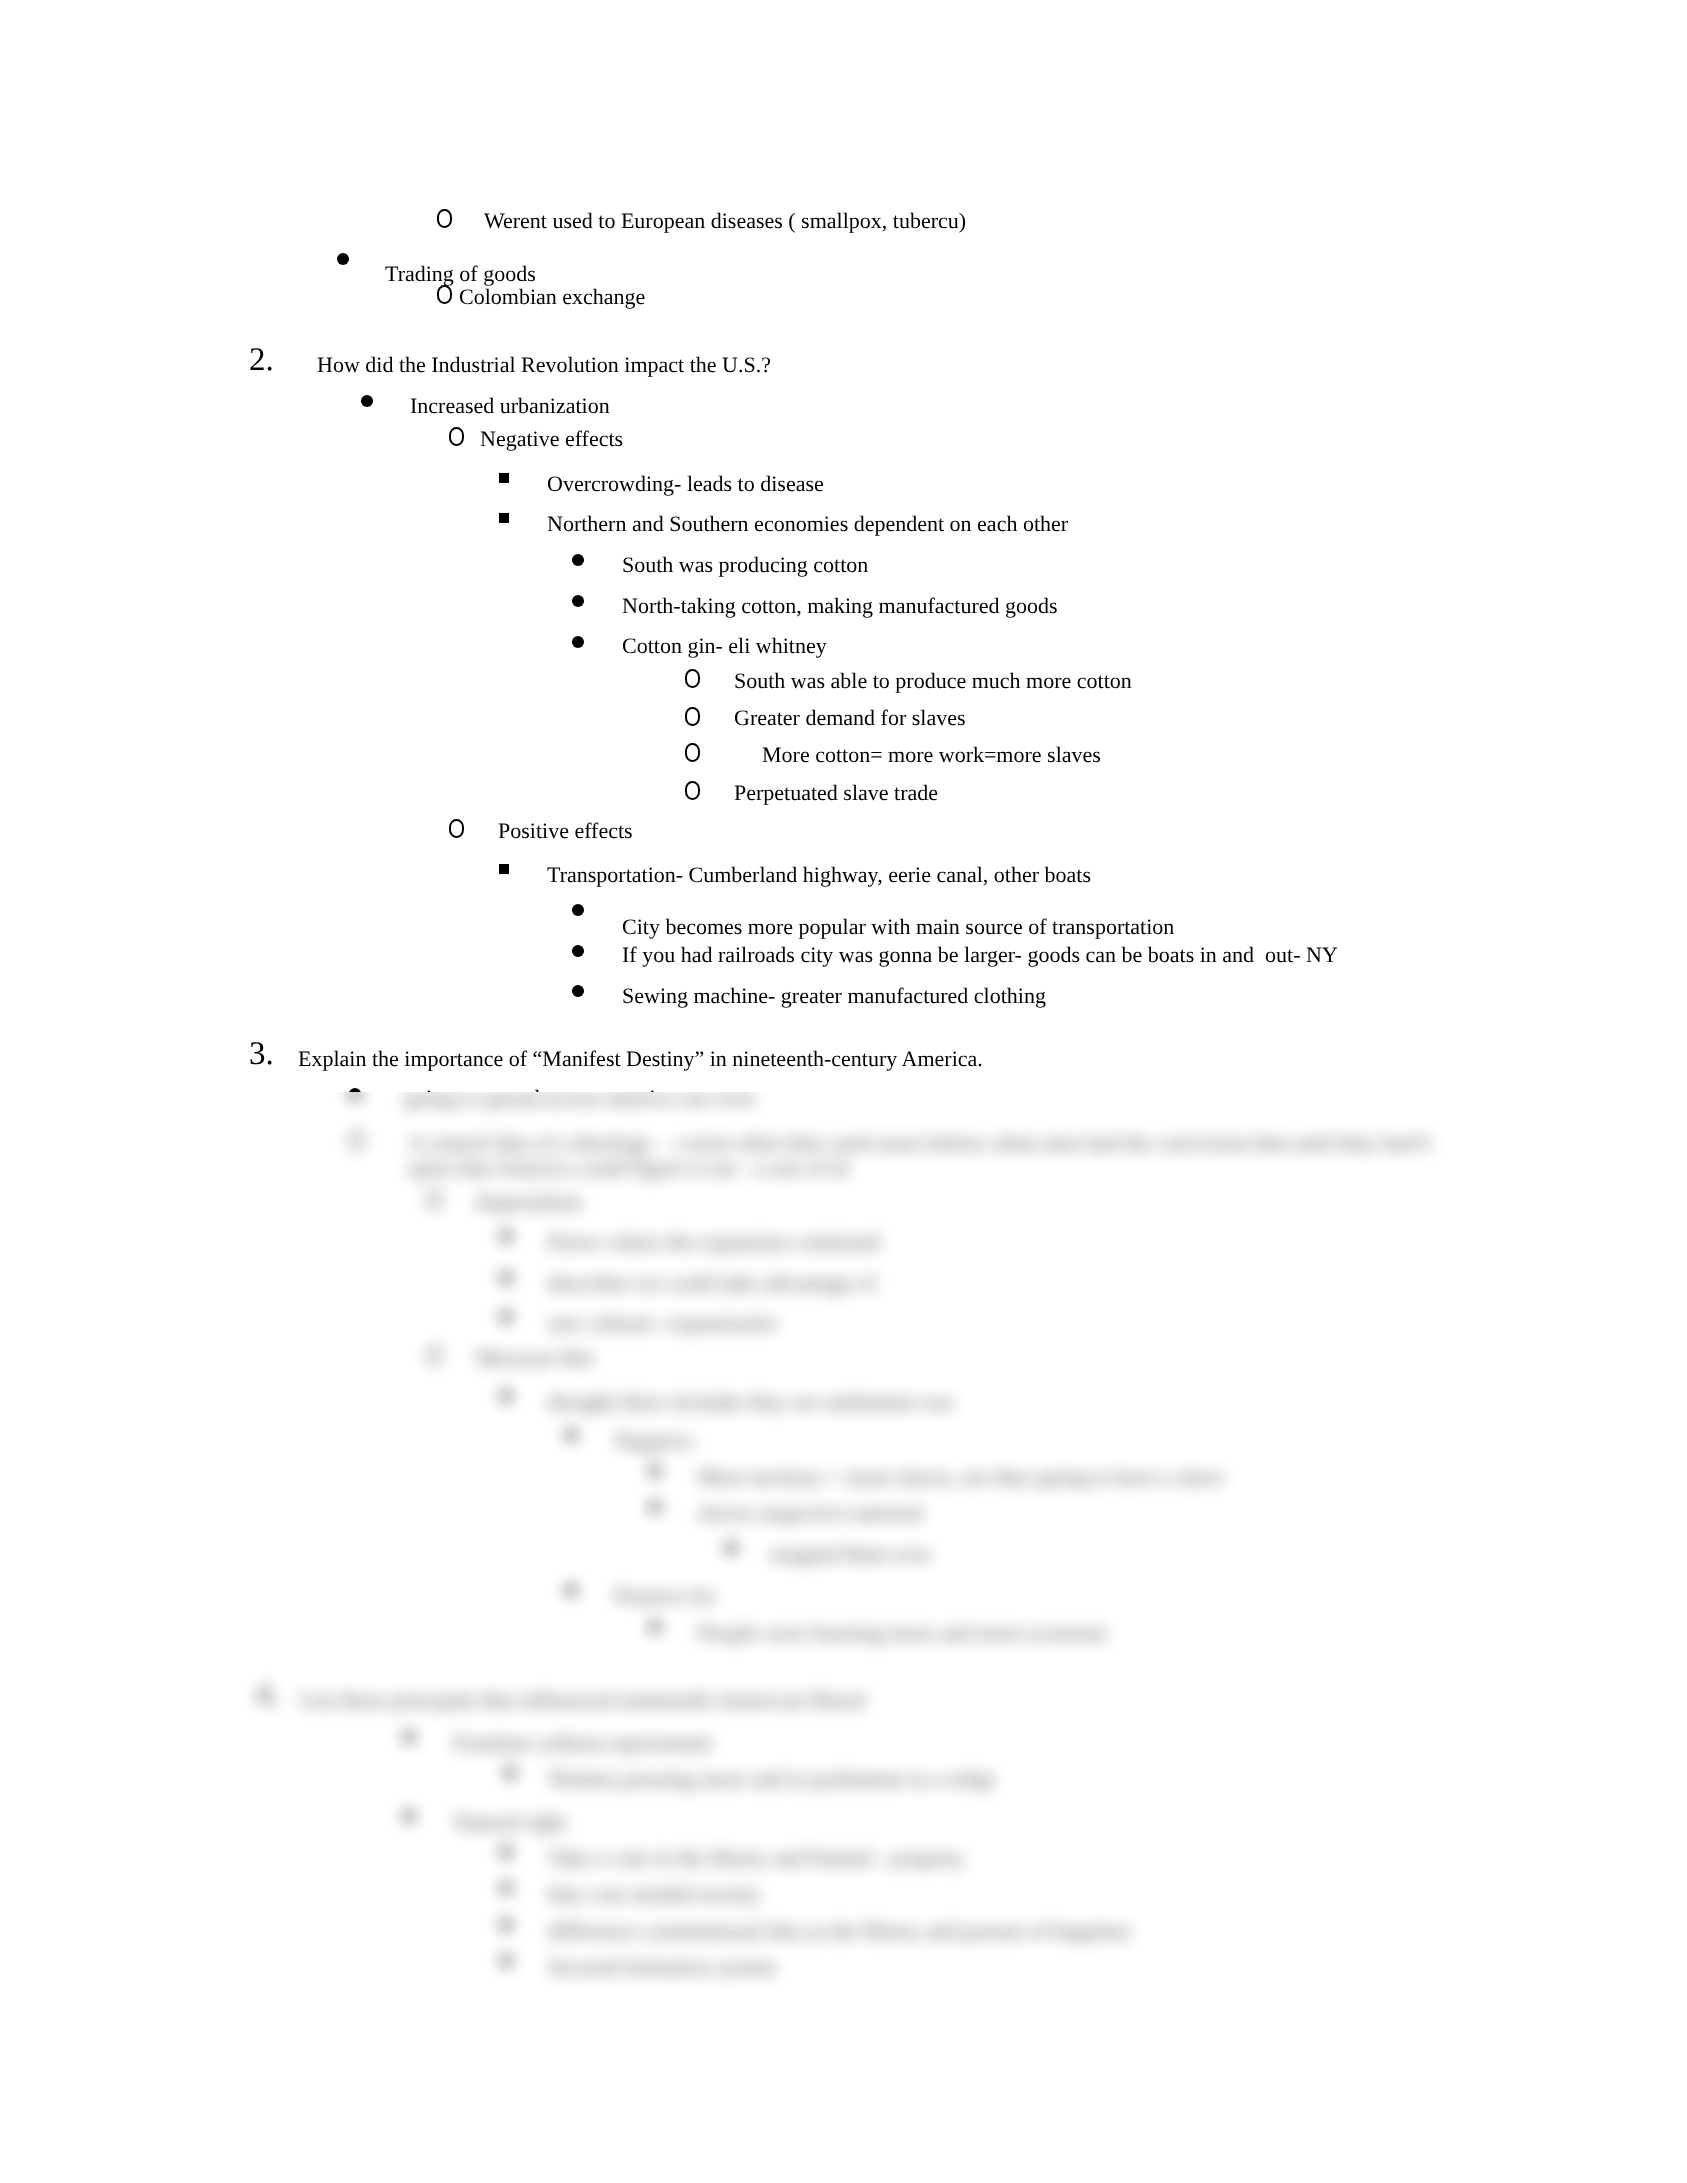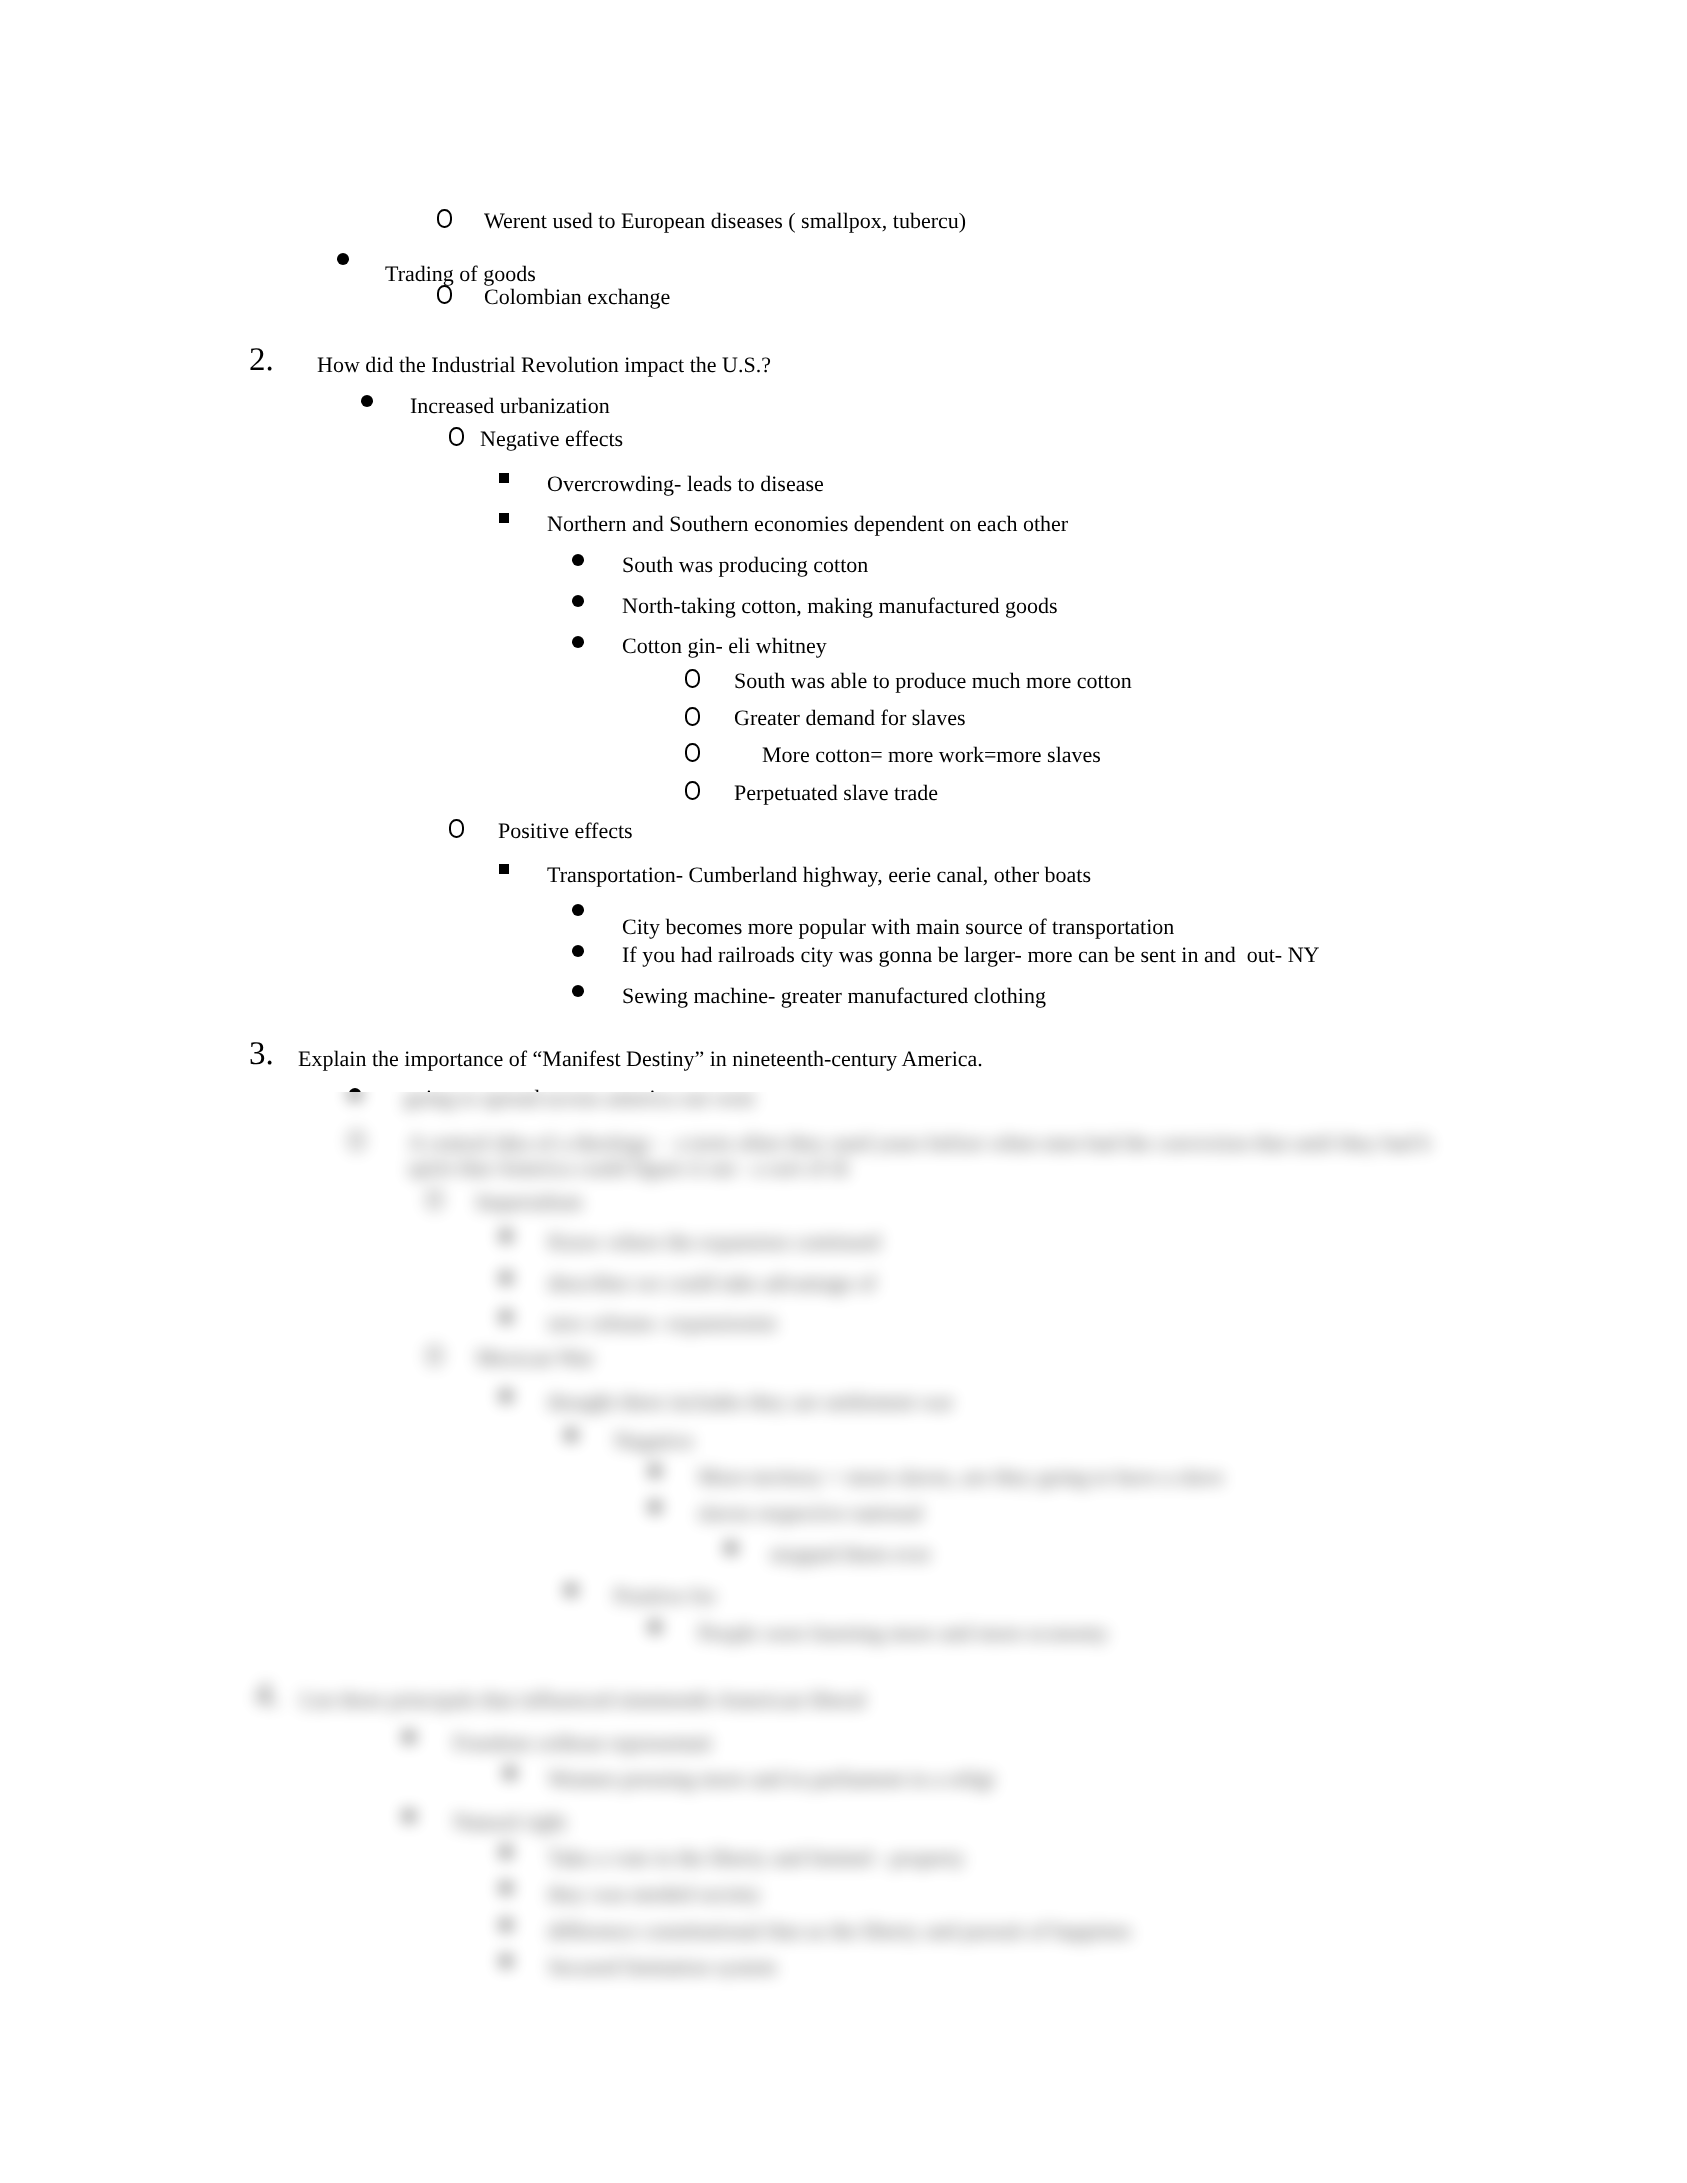--- a/index.html
+++ b/index.html
@@ -26,21 +26,21 @@
 <body>
 
 <div class="page">
 
   <div class="layer" id="sharp-layer">
     <span class="mk mk-circ" style="left:437px;top:209px;"></span>
       <div class="doc-line" style="left:484px;top:210px;">Werent used to European diseases ( smallpox, tubercu)</div>
     <span class="mk mk-disc" style="left:337px;top:253px;"></span>
       <div class="doc-line" style="left:385px;top:263px;">Trading of goods</div>
     <span class="mk mk-circ" style="left:437px;top:285px;"></span>
-      <div class="doc-line" style="left:484px;top:286px;">Colombian exchange</div>
+      <div class="doc-line" style="left:459px;top:286px;">Colombian exchange</div>
     <span class="mk mk-num" style="left:249px;top:344px;">2.</span>
       <div class="doc-line" style="left:298px;top:354px;margin-left:19px;">How did the Industrial Revolution impact the U.S.?</div>
     <span class="mk mk-disc" style="left:361px;top:395px;"></span>
       <div class="doc-line" style="left:410px;top:395px;">Increased urbanization</div>
     <span class="mk mk-circ" style="left:449px;top:427px;"></span>
       <div class="doc-line" style="left:480px;top:428px;">Negative effects</div>
     <span class="mk mk-square" style="left:499px;top:473px;"></span>
       <div class="doc-line" style="left:547px;top:473px;">Overcrowding- leads to disease</div>
     <span class="mk mk-square" style="left:499px;top:513px;"></span>
       <div class="doc-line" style="left:547px;top:513px;">Northern and Southern economies dependent on each other</div>
@@ -58,21 +58,21 @@
       <div class="doc-line" style="left:762px;top:744px;">More cotton= more work=more slaves</div>
     <span class="mk mk-circ" style="left:685px;top:781px;"></span>
       <div class="doc-line" style="left:734px;top:782px;">Perpetuated slave trade</div>
     <span class="mk mk-circ" style="left:449px;top:819px;"></span>
       <div class="doc-line" style="left:498px;top:820px;">Positive effects</div>
     <span class="mk mk-square" style="left:499px;top:864px;"></span>
       <div class="doc-line" style="left:547px;top:864px;">Transportation- Cumberland highway, eerie canal, other boats</div>
     <span class="mk mk-disc" style="left:572px;top:904px;"></span>
       <div class="doc-line" style="left:622px;top:904px;margin-top:12px;">City becomes more popular with main source of transportation</div>
     <span class="mk mk-disc" style="left:572px;top:945px;"></span>
-      <div class="doc-line" style="left:622px;top:944px;">If you had railroads city was gonna be larger- more can be sent in and  out- NY</div>
+      <div class="doc-line" style="left:622px;top:944px;">If you had railroads city was gonna be larger- goods can be boats in and  out- NY</div>
     <span class="mk mk-disc" style="left:572px;top:985px;"></span>
       <div class="doc-line" style="left:622px;top:985px;">Sewing machine- greater manufactured clothing</div>
     <span class="mk mk-num" style="left:249px;top:1038px;">3.</span>
       <div class="doc-line" style="left:298px;top:1048px;">Explain the importance of “Manifest Destiny” in nineteenth-century America.</div>
   </div>
 
   <div class="layer" id="cutoff-layer">
     <span class="mk mk-disc" style="left:349px;top:1088px;"></span>
       <div class="doc-line" style="left:404px;top:1087px;">going to spread across america out west</div>
   </div>

